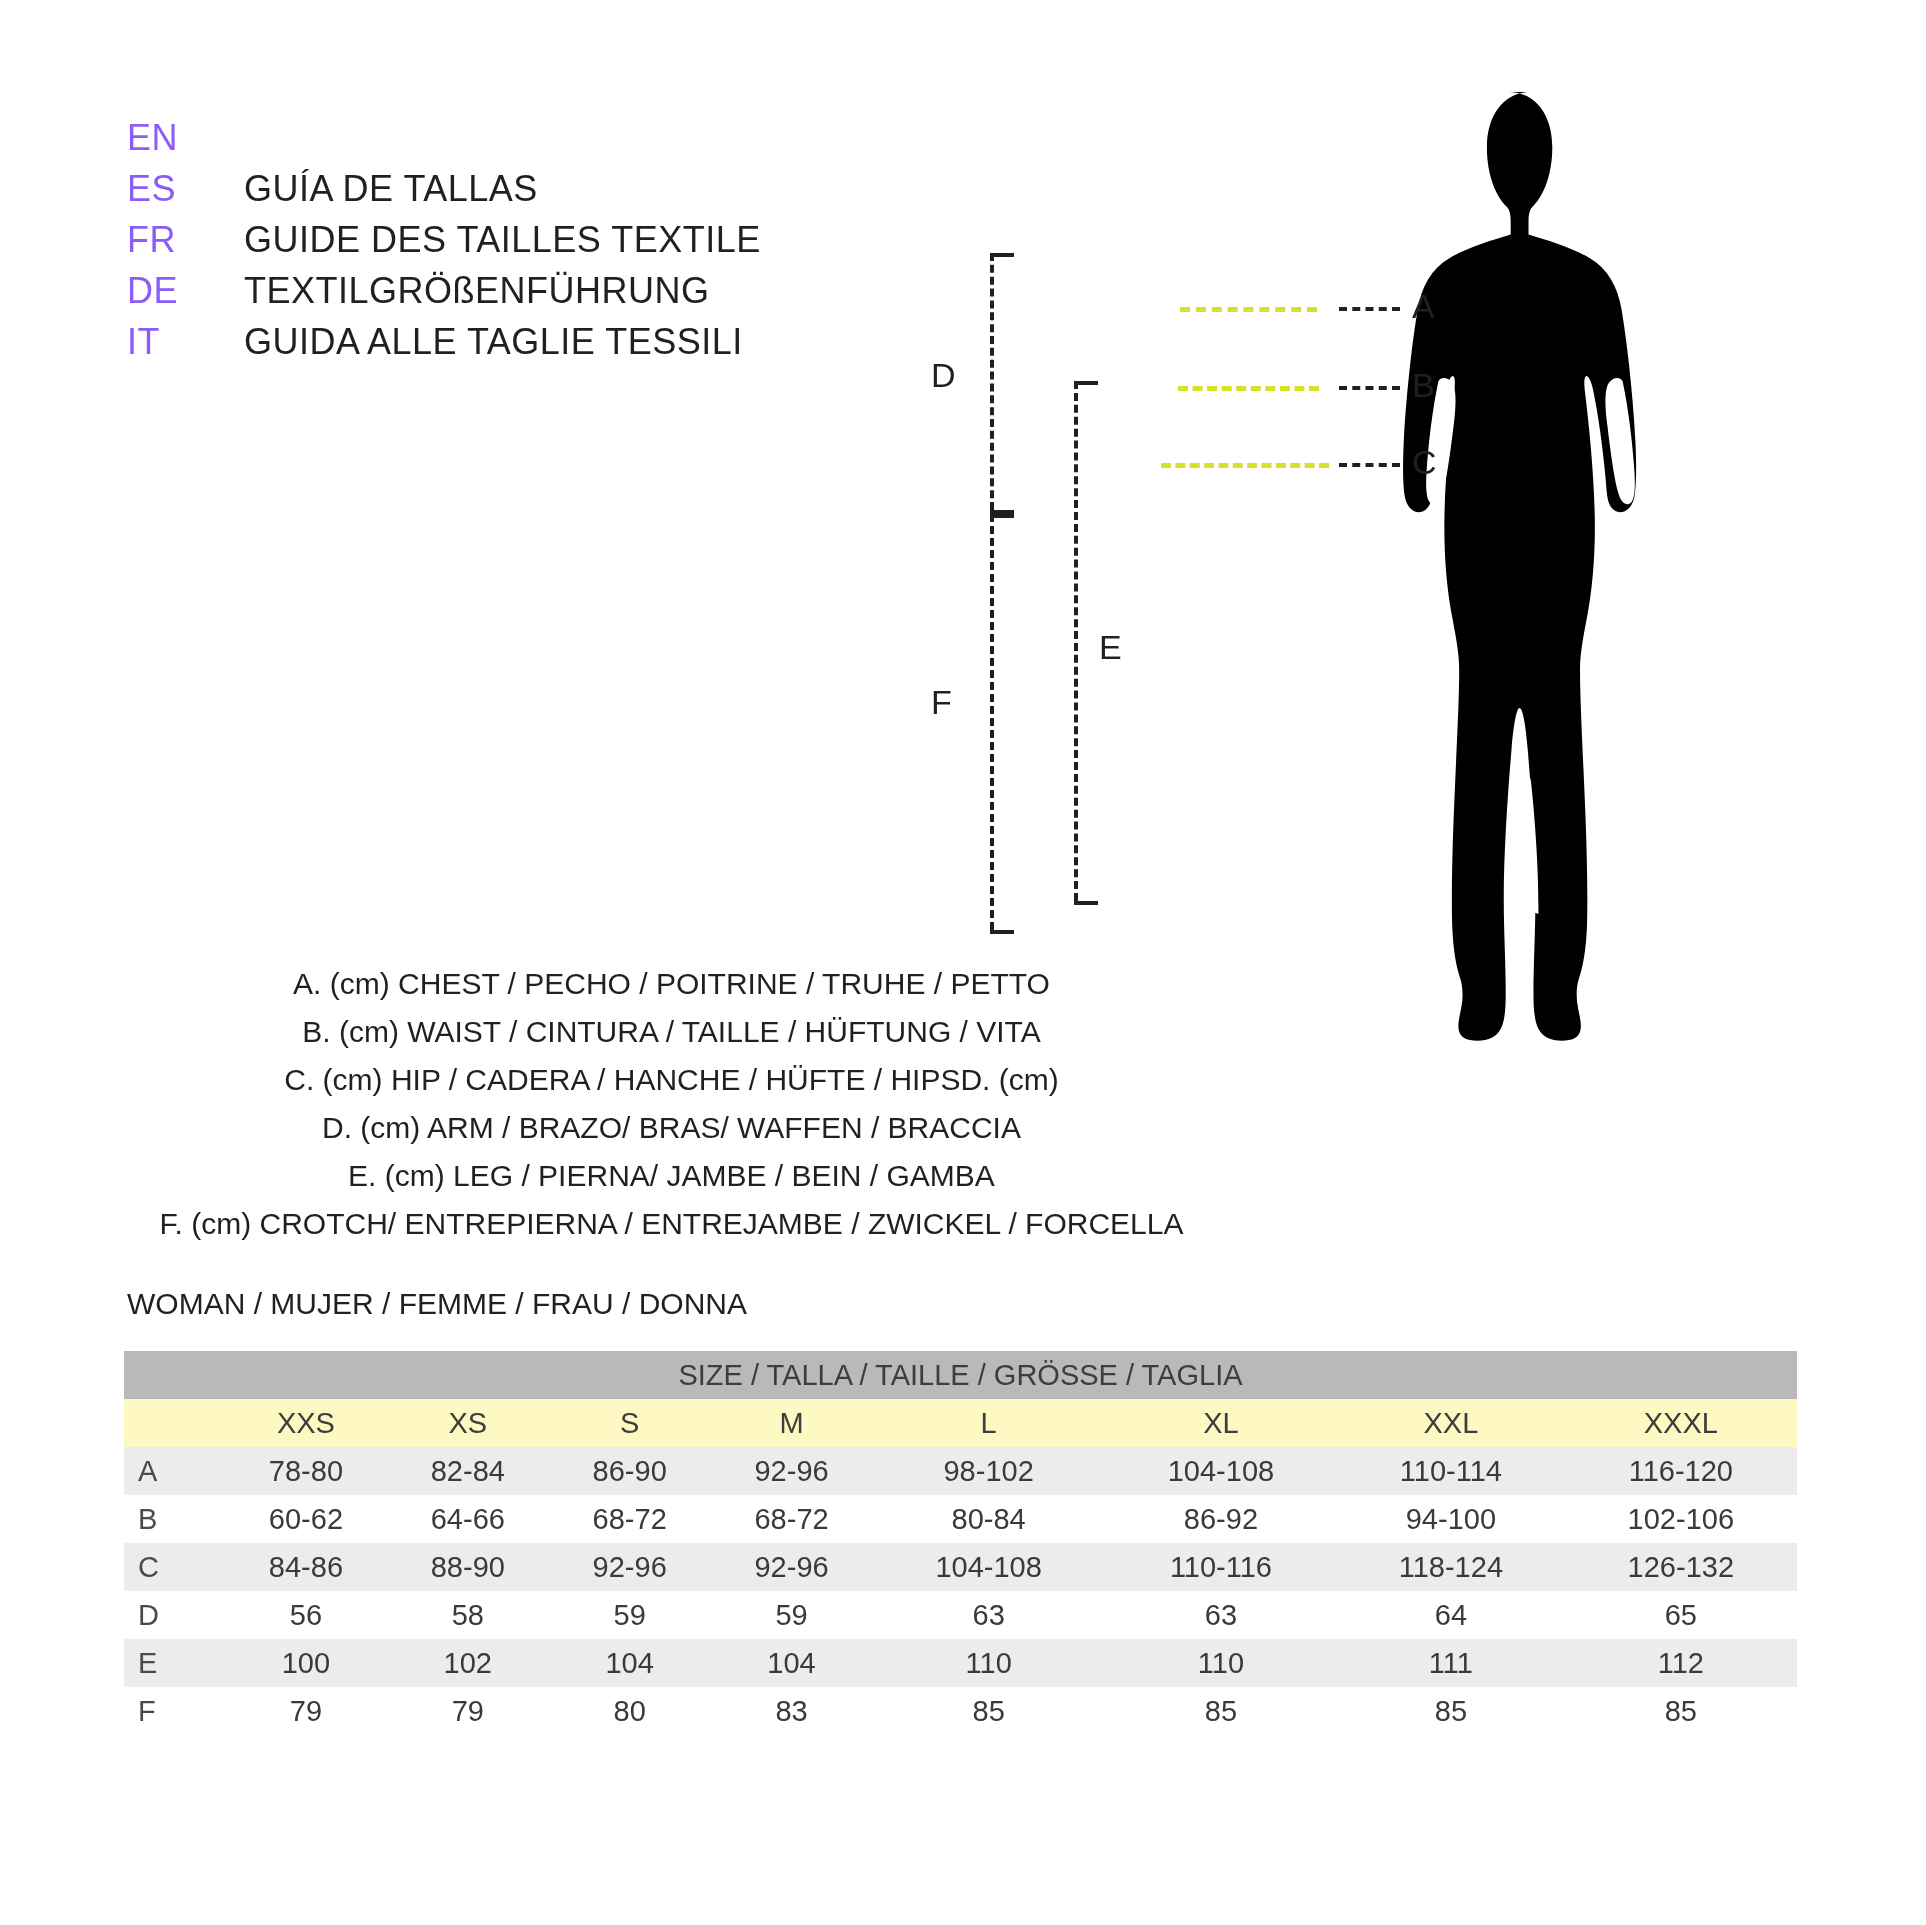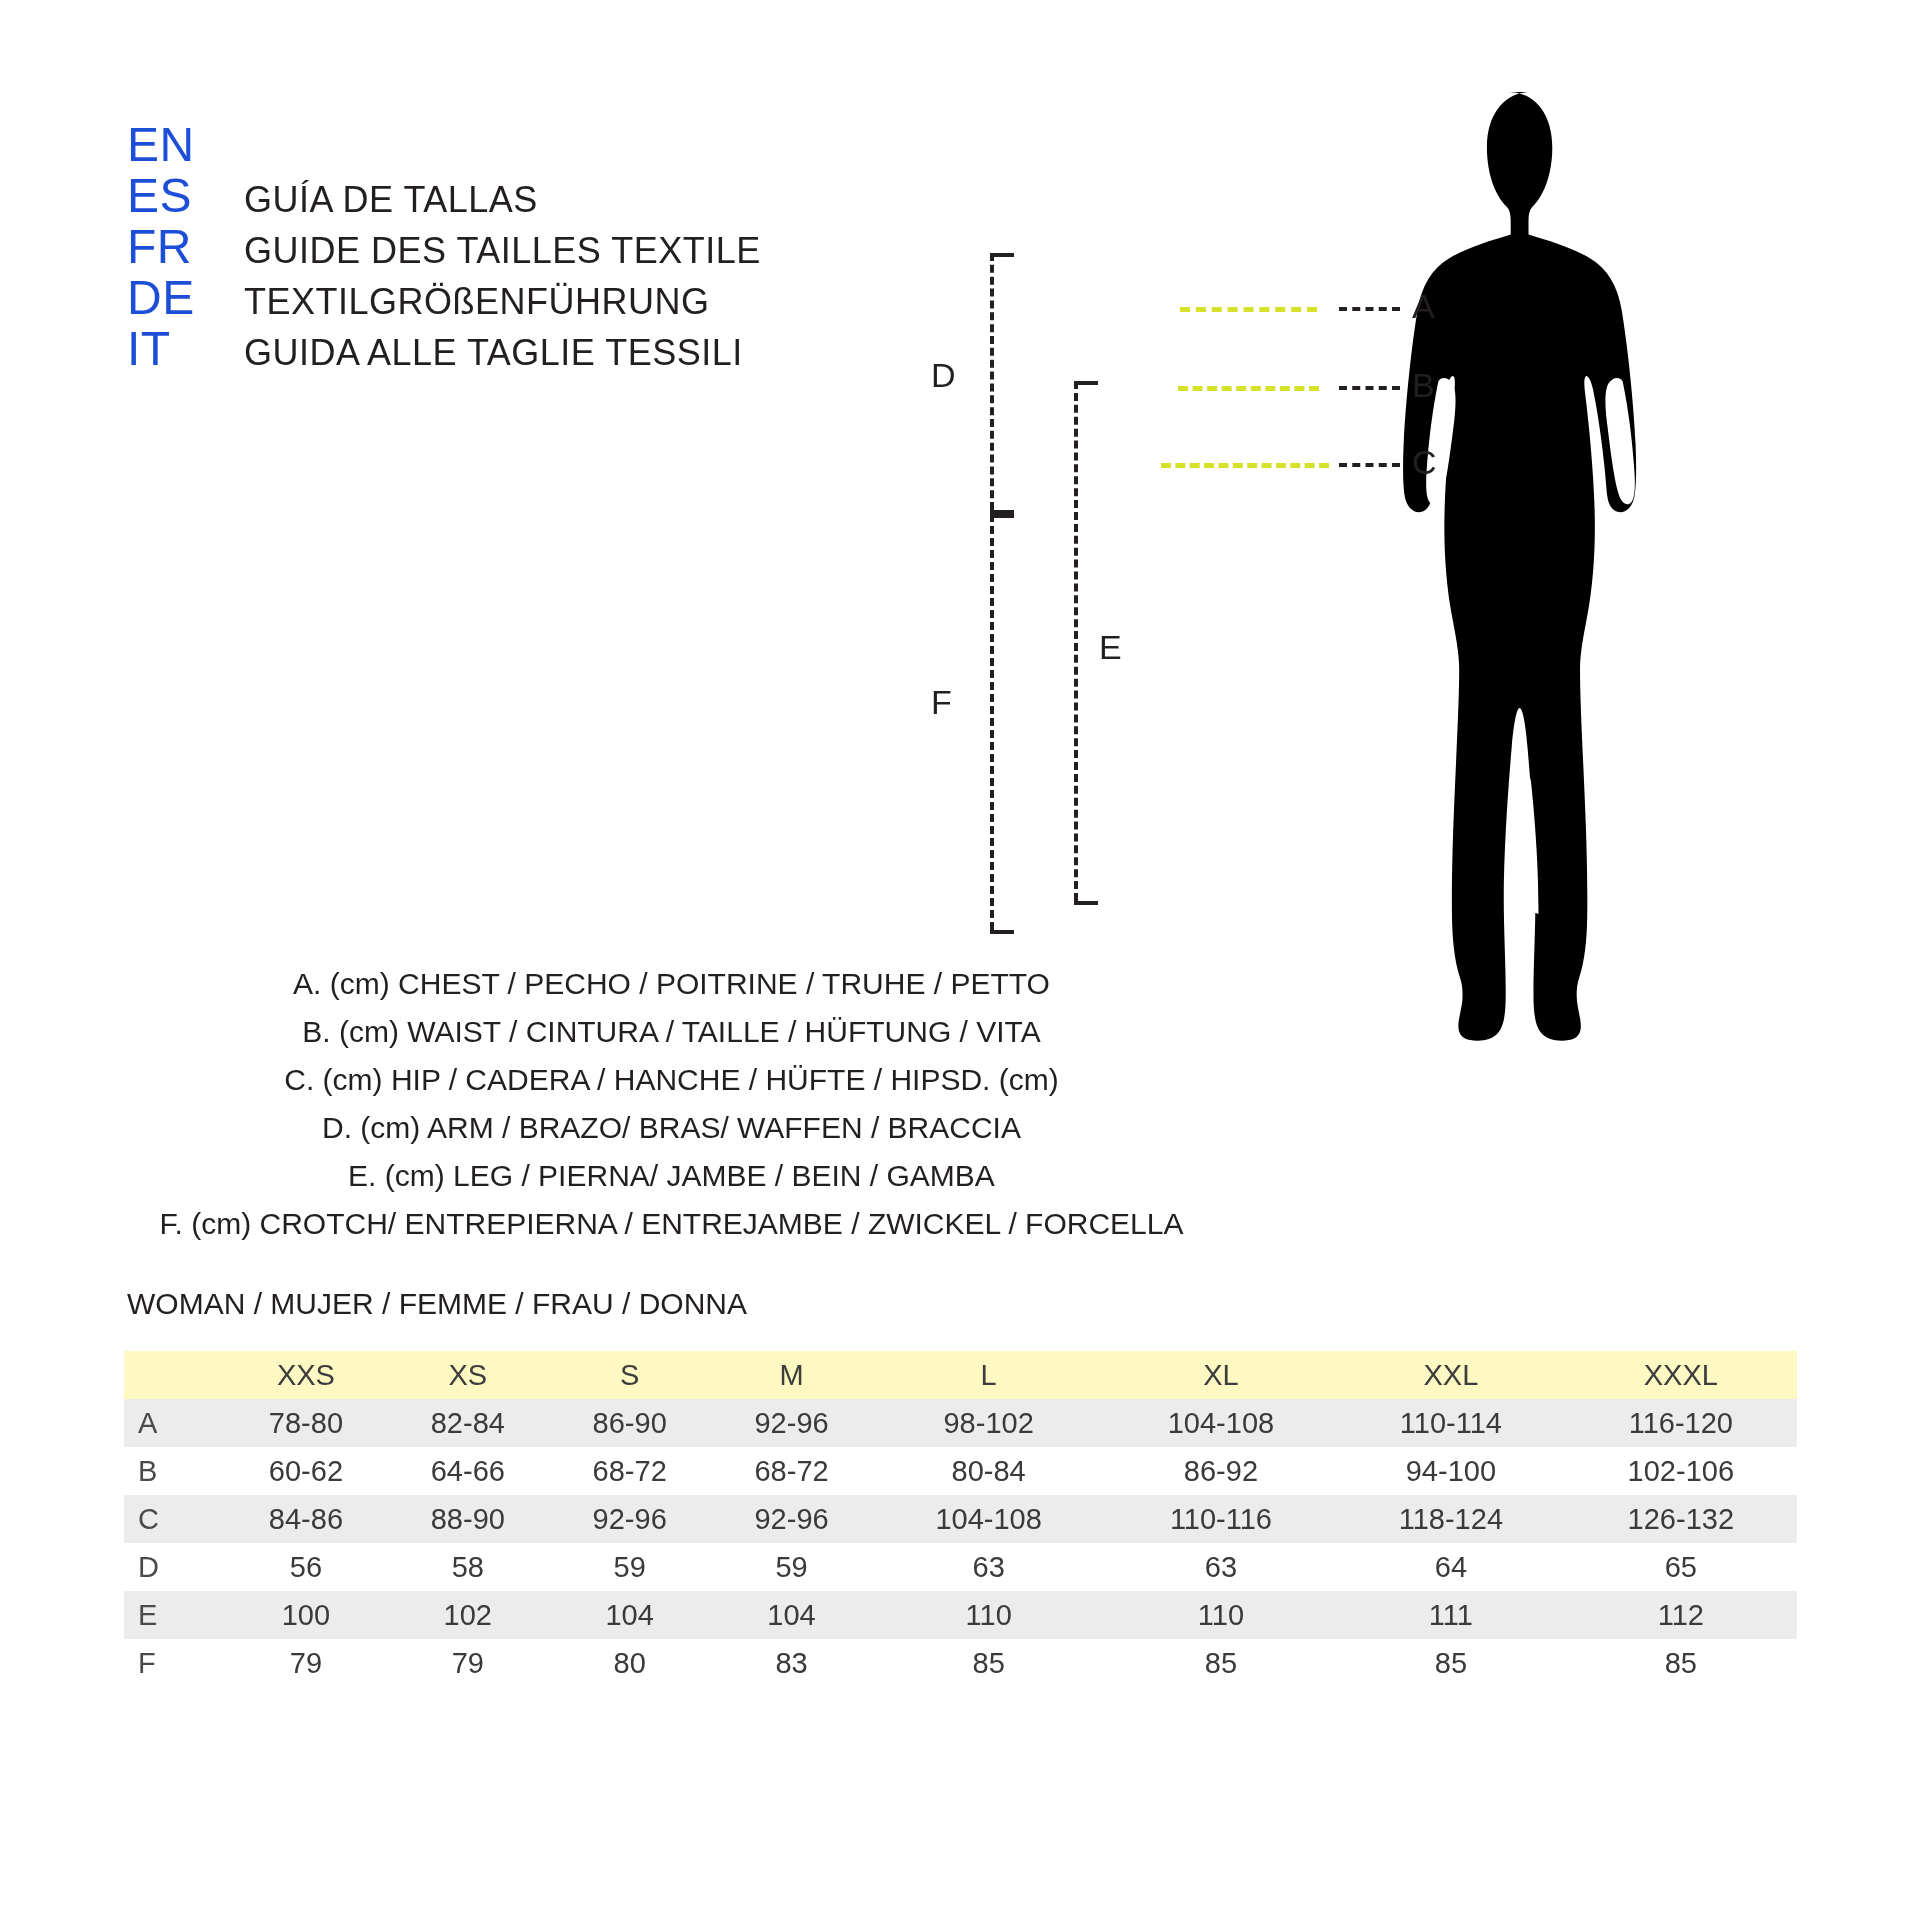--- a/index.html
+++ b/index.html
@@ -23,23 +23,23 @@
     top: 117px;
     width: 792px;
   }
   .title-row {
     display: flex;
     align-items: baseline;
     height: 51px;
   }
   .title-lang {
     width: 117px;
-    font-size: 48px;
+    font-size: 36px;
     letter-spacing: 0.5px;
-    color: #1d4ed8;
+    color: #8b5cf6;
   }
   .title-text {
     font-size: 36px;
     letter-spacing: 0.5px;
     color: #231f20;
     white-space: nowrap;
   }
 
   
   #legend {
@@ -295,20 +295,23 @@
   <div class="legend-line">C. (cm) HIP / CADERA / HANCHE / HÜFTE / HIPSD. (cm)</div>
   <div class="legend-line">D. (cm) ARM / BRAZO/ BRAS/ WAFFEN / BRACCIA</div>
   <div class="legend-line">E. (cm) LEG / PIERNA/ JAMBE / BEIN / GAMBA</div>
   <div class="legend-line">F. (cm) CROTCH/ ENTREPIERNA / ENTREJAMBE / ZWICKEL / FORCELLA</div>
 </div>
 
 <div id="gender-line">WOMAN / MUJER / FEMME / FRAU / DONNA</div>
 
 <table id="size-table">
   <tbody>
+    <tr class="hdr-bar">
+      <td colspan="9">SIZE / TALLA / TAILLE / GRÖSSE / TAGLIA</td>
+    </tr>
     <tr class="col-head">
       <td class="row-label"></td>
       <td>XXS</td>
       <td>XS</td>
       <td>S</td>
       <td>M</td>
       <td>L</td>
       <td>XL</td>
       <td>XXL</td>
       <td>XXXL</td>

